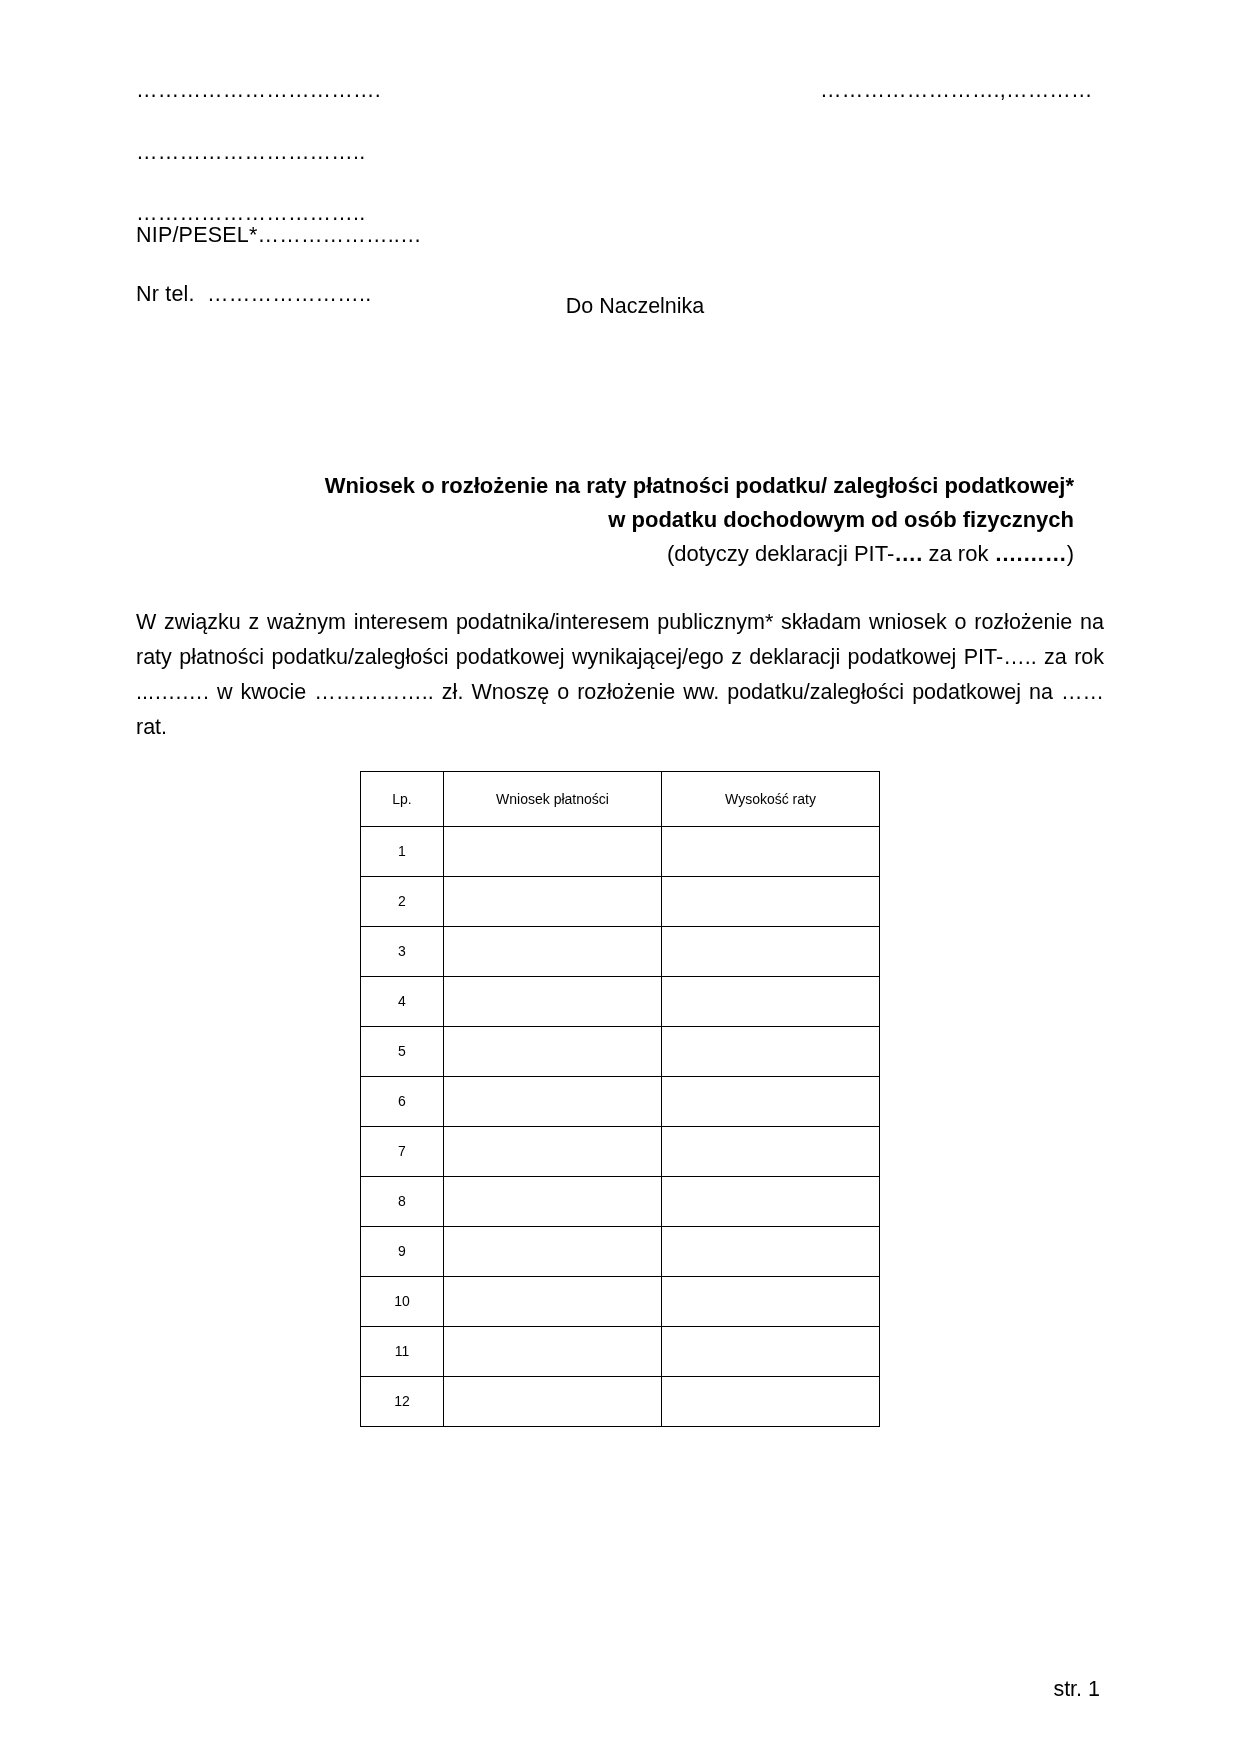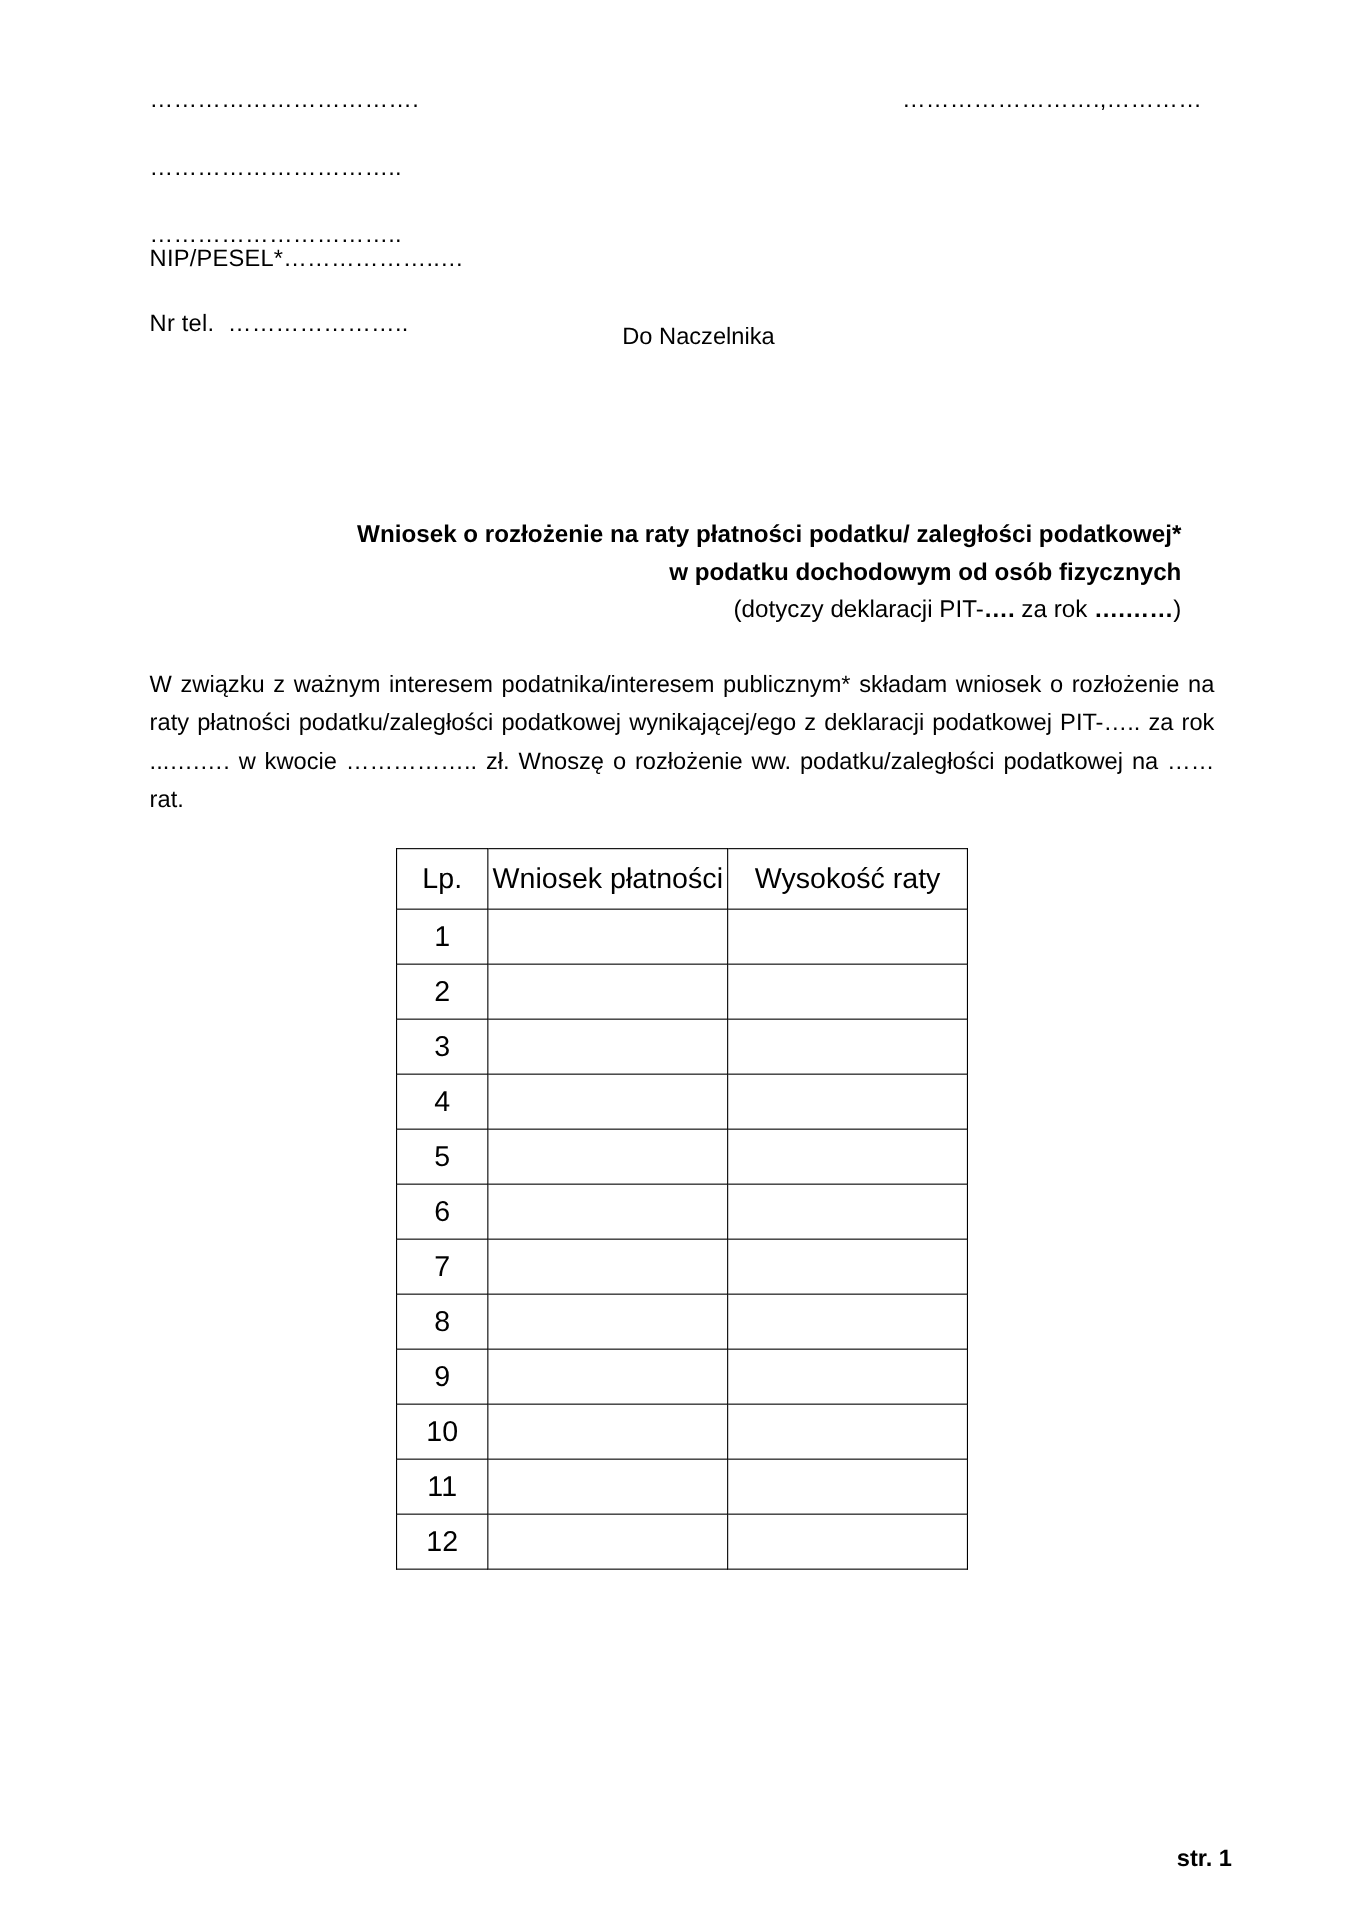--- a/index.html
+++ b/index.html
@@ -85,41 +85,40 @@
   table.rates {
     border-collapse: collapse;
     margin: 26px auto 0 auto;
     width: 510px;
     table-layout: fixed;
   }
   table.rates th,
   table.rates td {
     border: 1px solid #000000;
     height: 47px;
-    font-size: 26px;
+    font-size: 14px;
     font-weight: normal;
     text-align: center;
     vertical-align: middle;
   }
   table.rates th:nth-child(1),
   table.rates td:nth-child(1) { width: 80px; }
   table.rates th:nth-child(2),
   table.rates td:nth-child(2) { width: 215px; }
   table.rates th:nth-child(3),
   table.rates td:nth-child(3) { width: 215px; }
   table.rates thead th {
     height: 52px;
   }
 
   .footer {
     position: absolute;
-    right: 120px;
+    right: 140px;
     bottom: 52px;
     font-size: 21.5px;
-    font-weight: bold;
   }
 </style>
 </head>
 <body>
 
 <div class="page">
 
   <div class="header-block">
     <div class="hdr-row">
       <div class="hdr-left">

